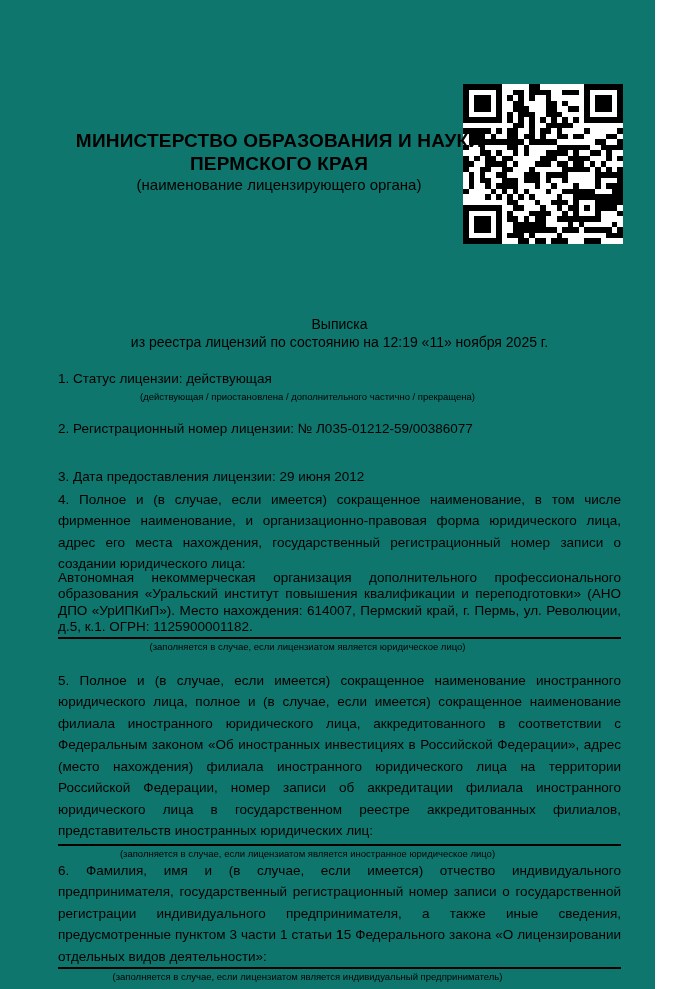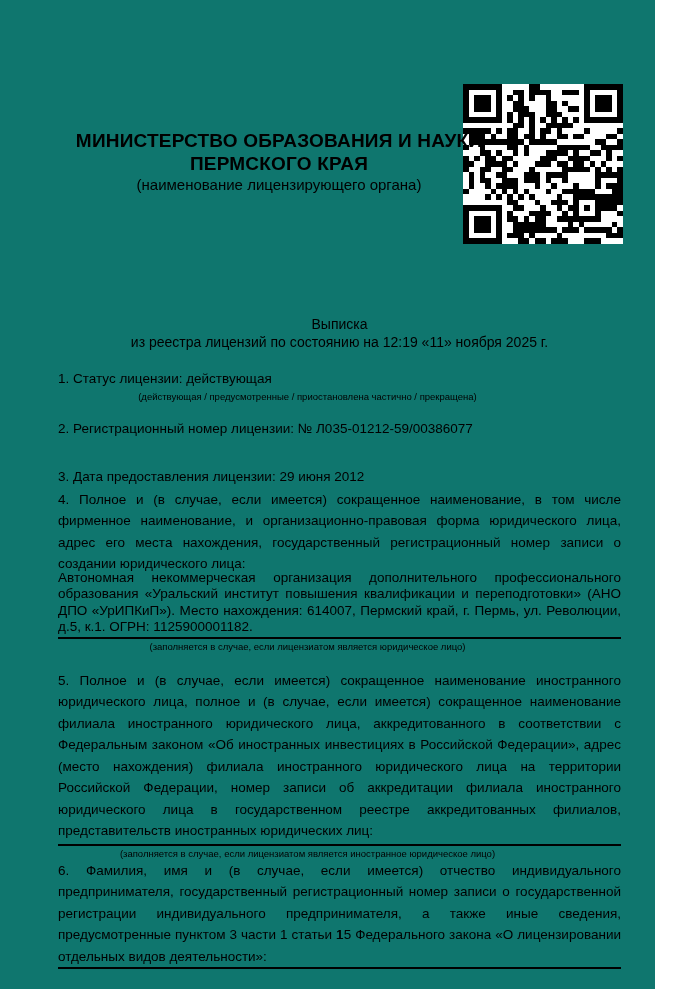--- a/index.html
+++ b/index.html
@@ -114,37 +114,38 @@
   </div>
 
   <div class="intro">
     <div>Выписка</div>
     <div>из реестра лицензий по состоянию на 12:19 «11» ноября 2025 г.</div>
   </div>
 
   <div class="content">
 
     <p class="para">1. Статус лицензии: действующая</p>
-    <div class="note">(действующая / предусмотренные / приостановлена частично / прекращена)</div>
+    <div class="note">(действующая / приостановлена / дополнительного частично / прекращена)</div>
 
     <p class="para mt-p2">2. Регистрационный номер лицензии: № Л035-01212-59/00386077</p>
 
     <p class="para mt-p3">3. Дата предоставления лицензии: 29 июня 2012</p>
 
     <p class="para mt-p4">4. Полное и (в случае, если имеется) сокращенное наименование, в том числе фирменное наименование, и организационно-правовая форма юридического лица, адрес его места нахождения, государственный регистрационный номер записи о создании юридического лица:</p>
     <p class="para value">Автономная некоммерческая организация дополнительного профессионального образования «Уральский институт повышения квалификации и переподготовки» (АНО ДПО «УрИПКиП»). Место нахождения: 614007, Пермский край, г. Пермь, ул. Революции, д.5, к.1. ОГРН: 1125900001182.</p>
     <div class="rule rule-1"></div>
     <div class="note note-after-rule">(заполняется в случае, если лицензиатом является юридическое лицо)</div>
 
     <p class="para mt-p5">5. Полное и (в случае, если имеется) сокращенное наименование иностранного юридического лица, полное и (в случае, если имеется) сокращенное наименование филиала иностранного юридического лица, аккредитованного в соответствии с Федеральным законом «Об иностранных инвестициях в Российской Федерации», адрес (место нахождения) филиала иностранного юридического лица на территории Российской Федерации, номер записи об аккредитации филиала иностранного юридического лица в государственном реестре аккредитованных филиалов, представительств иностранных юридических лиц:</p>
     <div class="rule rule-2"></div>
     <div class="note note-after-rule">(заполняется в случае, если лицензиатом является иностранное юридическое лицо)</div>
 
     <p class="para mt-p6">6. Фамилия, имя и (в случае, если имеется) отчество индивидуального предпринимателя, государственный регистрационный номер записи о государственной регистрации индивидуального предпринимателя, а также иные сведения, предусмотренные пунктом 3 части 1 статьи 15 Федерального закона «О лицензировании отдельных видов деятельности»:</p>
     <div class="rule rule-3"></div>
+    <div class="note note-after-rule">(заполняется в случае, если лицензиатом является индивидуальный предприниматель)</div>
 
     <p class="para mt-p7">7. Идентификационный номер налогоплательщика: 5904988880</p>
 
   </div>
 
   <div class="page-number">1</div>
 
 </div>
 
 </body></html>

